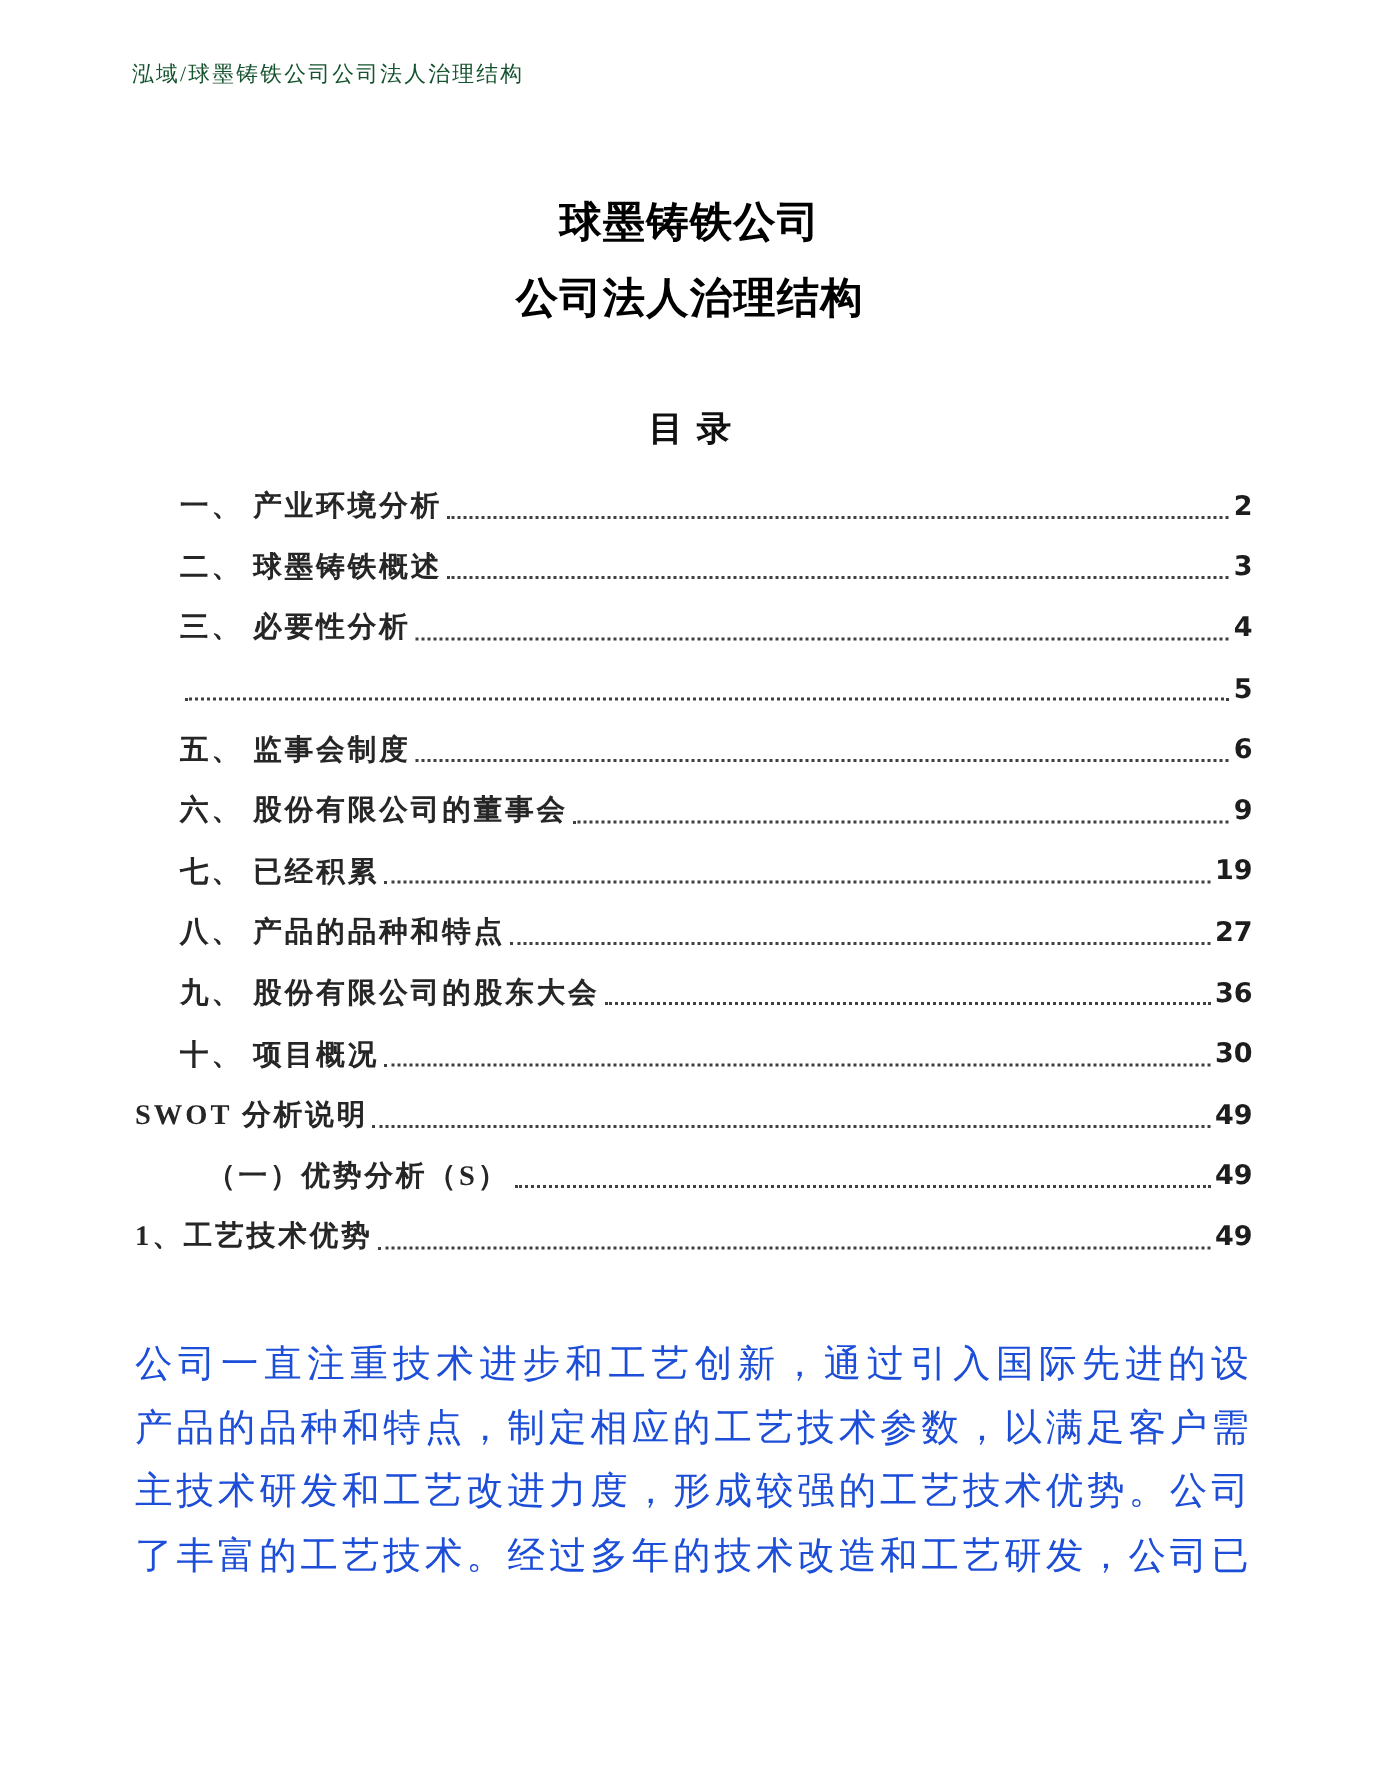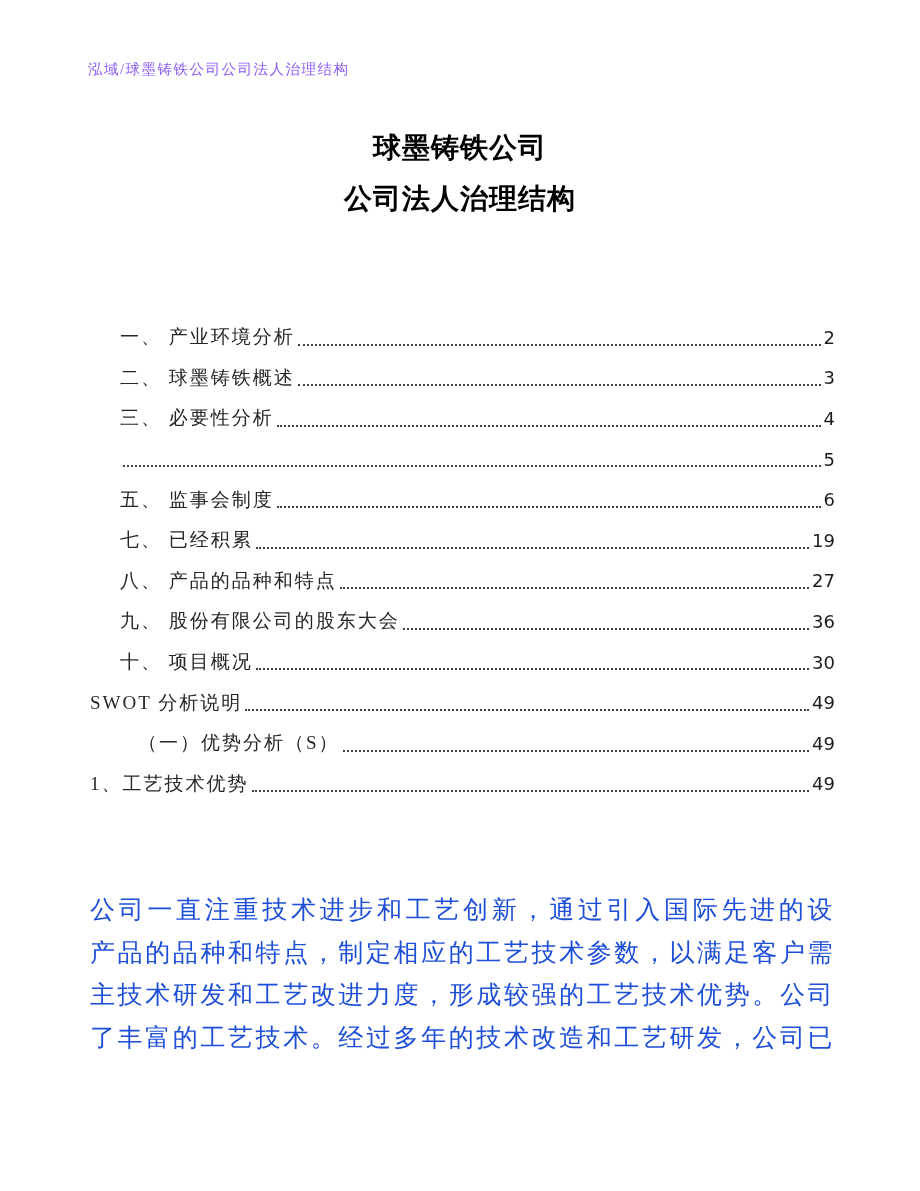--- a/index.html
+++ b/index.html
@@ -5,22 +5,22 @@
   html, body { margin: 0; padding: 0; background: #ffffff; }
   body {
     width: 920px; height: 1191px;
     position: relative; overflow: hidden;
     font-family: "Liberation Serif", "DejaVu Serif", serif;
     color: #262626;
   }
   .doc-page { position: absolute; inset: 0; background: #ffffff; }
 
   .doc-header {
-    position: absolute; left: 88px; top: 60px;
-    font-size: 14.5px; letter-spacing: 1.5px; color: #8b5cf6;
+    position: absolute; left: 88px; top: 40px;
+    font-size: 14.5px; letter-spacing: 1.5px; color: #14532d;
   }
 
   .doc-title {
     position: absolute; left: 0; width: 920px; text-align: center;
     font-family: "DejaVu Sans", "Liberation Sans", sans-serif;
     font-weight: 700; font-size: 28px; color: #000000; letter-spacing: 1px;
   }
   .doc-title.t1 { top: 129px; }
   .doc-title.t2 { top: 180px; }
 
@@ -28,20 +28,21 @@
     position: absolute; top: 270px; left: 0; width: 920px;
     text-align: center; text-indent: 9px;
     font-size: 23px; font-weight: 700; letter-spacing: 9px; color: #111111;
   }
 
   .toc { position: absolute; left: 90px; top: 317px; width: 745px; }
   .toc-row {
     display: flex; align-items: center; height: 40.6px;
     font-size: 19px; letter-spacing: 2px; color: #262626;
     cursor: pointer;
+    font-weight: bold;
   }
   .toc-row .label { white-space: nowrap; }
   .toc-row .leader {
     flex: 1; height: 0;
     border-bottom: 2px dotted #3f3f3f;
     align-self: flex-end; margin: 0 3px 12px 3px;
     min-width: 12px;
   }
   .toc-row .pagenum {
     font-family: "DejaVu Sans", "Liberation Sans", sans-serif;
@@ -62,20 +63,21 @@
 </head>
 <body>
 
 <div class="doc-page">
 
   <div class="doc-header">泓域/球墨铸铁公司公司法人治理结构</div>
 
   <div class="doc-title t1">球墨铸铁公司</div>
   <div class="doc-title t2">公司法人治理结构</div>
 
+  <div class="toc-heading">目录</div>
 
   <div class="toc">
     <div class="toc-row ind-cn">
       <span class="label">一、 产业环境分析</span>
       <span class="leader"></span>
       <span class="pagenum">2</span>
     </div>
     <div class="toc-row ind-cn">
       <span class="label">二、 球墨铸铁概述</span>
       <span class="leader"></span>
@@ -87,20 +89,25 @@
       <span class="pagenum">4</span>
     </div>
     <div class="toc-row ind-cn">
       <span class="leader"></span>
       <span class="pagenum">5</span>
     </div>
     <div class="toc-row ind-cn">
       <span class="label">五、 监事会制度</span>
       <span class="leader"></span>
       <span class="pagenum">6</span>
+    </div>
+    <div class="toc-row ind-cn">
+      <span class="label">六、 股份有限公司的董事会</span>
+      <span class="leader"></span>
+      <span class="pagenum">9</span>
     </div>
     <div class="toc-row ind-cn">
       <span class="label">七、 已经积累</span>
       <span class="leader"></span>
       <span class="pagenum">19</span>
     </div>
     <div class="toc-row ind-cn">
       <span class="label">八、 产品的品种和特点</span>
       <span class="leader"></span>
       <span class="pagenum">27</span>

